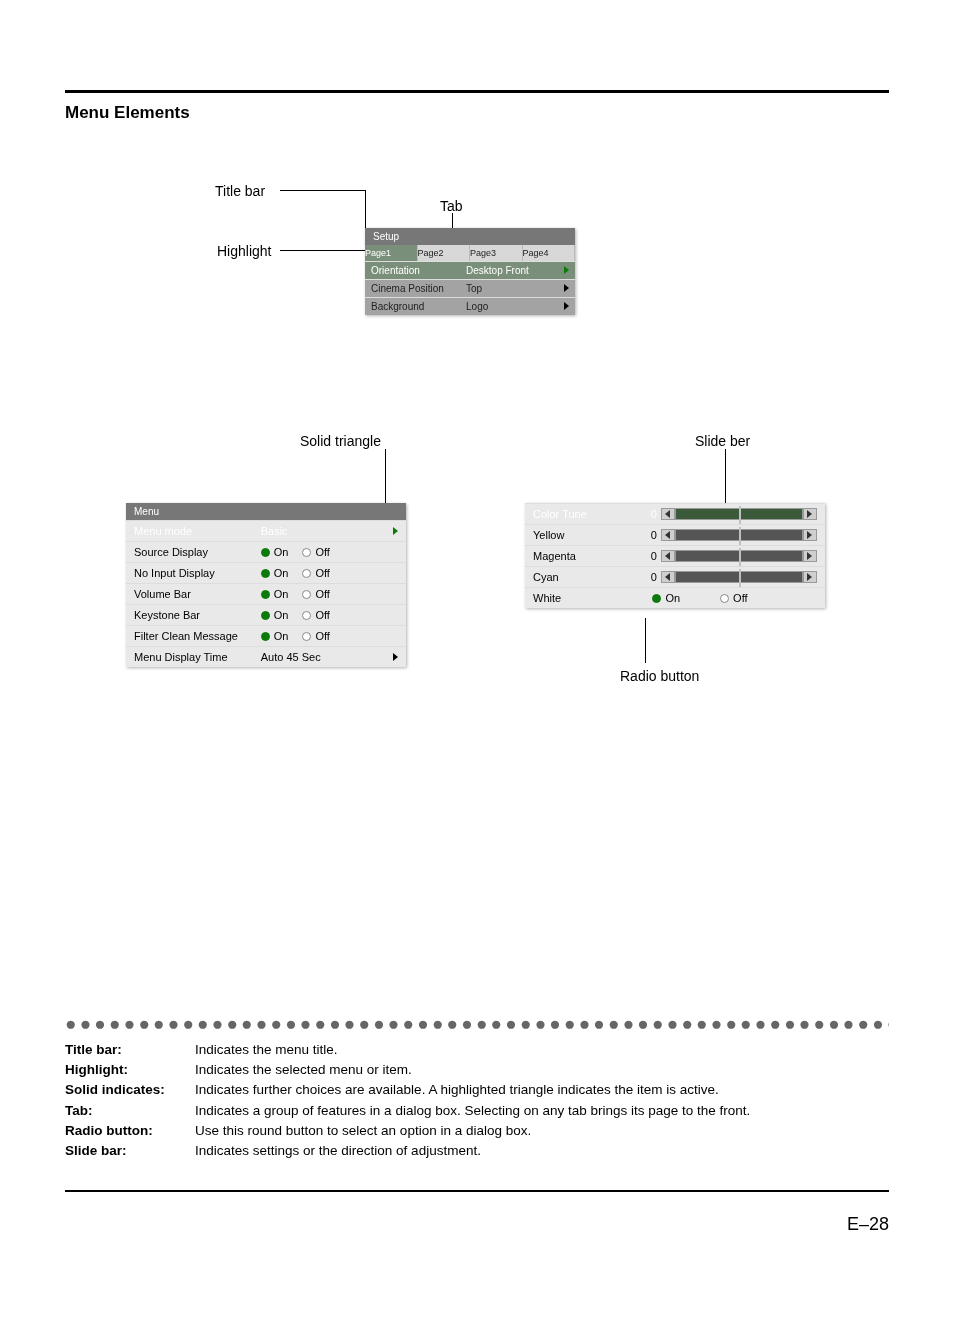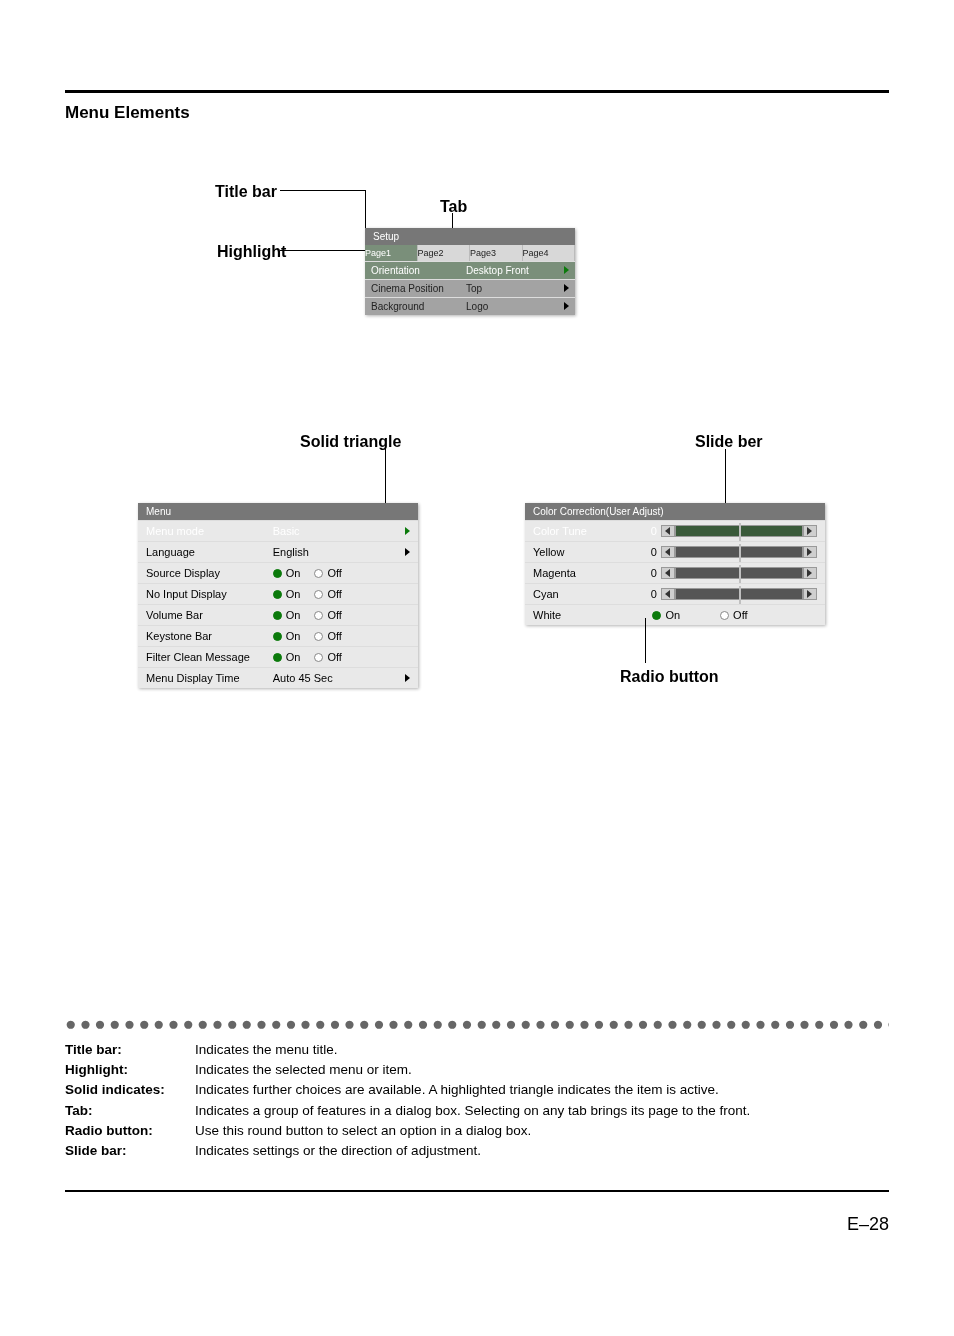--- a/index.html
+++ b/index.html
@@ -11,21 +11,21 @@
     width: 954px;
     margin: 0 auto;
     padding: 90px 65px 40px 65px;
   }
   .hr-thick { border: none; border-top: 3px solid #000; margin: 0 0 10px 0; }
   .hr-thin { border: none; border-top: 2px solid #000; margin: 30px 0 0 0; }
   .section-title { font-weight: bold; font-size: 17px; font-family: "Helvetica Neue", Arial, sans-serif; margin-bottom: 60px; }
 
   
   .diagram { position: relative; margin: 0 0 80px 0; height: 170px; }
-  .lbl { position: absolute; font-size: 16px; font-weight: bold; }
+  .lbl { position: absolute; font-size: 14px; }
   .lead { position: absolute; border-top: 1px solid #000; }
   .vlead { position: absolute; border-left: 1px solid #000; }
 
   .setup-box {
     position: absolute;
     left: 300px; top: 45px;
     width: 210px;
     font-family: "Helvetica Neue", Arial, sans-serif;
     font-size: 10px;
     color: #222;
@@ -45,21 +45,21 @@
 
   
   .diagram2 { position: relative; height: 360px; margin-bottom: 40px; }
   .menu-box, .cc-box {
     position: absolute;
     width: 280px;
     font-family: "Helvetica Neue", Arial, sans-serif;
     font-size: 11px;
     box-shadow: 1px 1px 3px rgba(0,0,0,0.3);
   }
-  .menu-box { left: 73px; top: 70px; }
+  .menu-box { left: 61px; top: 70px; }
   .cc-box { left: 460px; top: 70px; width: 300px; }
 
   .menu-box .row, .cc-box .row { background: #e9e9e9; border-top: 1px solid #ddd; padding: 4px 8px; }
   .menu-box .row .c1 { width: 48%; }
   .menu-box .row .c2 { width: 44%; display:flex; align-items:center; gap: 14px; }
   .menu-box .row .c3 { width: 8%; text-align:right; }
 
   .radio { display:inline-flex; align-items:center; gap:4px;justify-content:center; }
   .radio .dot { width:9px; height:9px; border:1px solid #888; border-radius:50%; background:#fff; display:inline-block; }
   .radio.on .dot { background:#0b7a0b; border-color:#0b7a0b; }
@@ -138,25 +138,20 @@
   <div class="vlead" style="left:660px; top:16px; height:60px;"></div>
 
   <div class="menu-box">
     <div class="titlebar">Menu</div>
     <div class="row hl">
       <span class="c1">Menu mode</span>
       <span class="c2">Basic</span>
       <span class="c3"><span class="tri green"></span></span>
     </div>
     <div class="row">
-      <span class="c1">Language</span>
-      <span class="c2">English</span>
-      <span class="c3"><span class="tri"></span></span>
-    </div>
-    <div class="row">
       <span class="c1">Source Display</span>
       <span class="c2">
         <span class="radio on">
             <span class="dot"></span>
             <span>On</span>
           </span>
         <span class="radio">
             <span class="dot"></span>
             <span>Off</span>
           </span>
@@ -220,21 +215,20 @@
         <span class="c3"></span>
     </div>
     <div class="row">
       <span class="c1">Menu Display Time</span>
       <span class="c2">Auto 45 Sec</span>
       <span class="c3"><span class="tri"></span></span>
     </div>
   </div>
 
   <div class="cc-box">
-    <div class="titlebar">Color Correction(User Adjust)</div>
     <div class="row hl">
       <span class="c1">Color Tune</span>
       <span class="cval">0</span>
       <span class="cslider">
         <span class="slider green">
             <span class="btn">
               <span class="al"></span>
             </span>
             <span class="track">
               <span class="thumb"></span>

